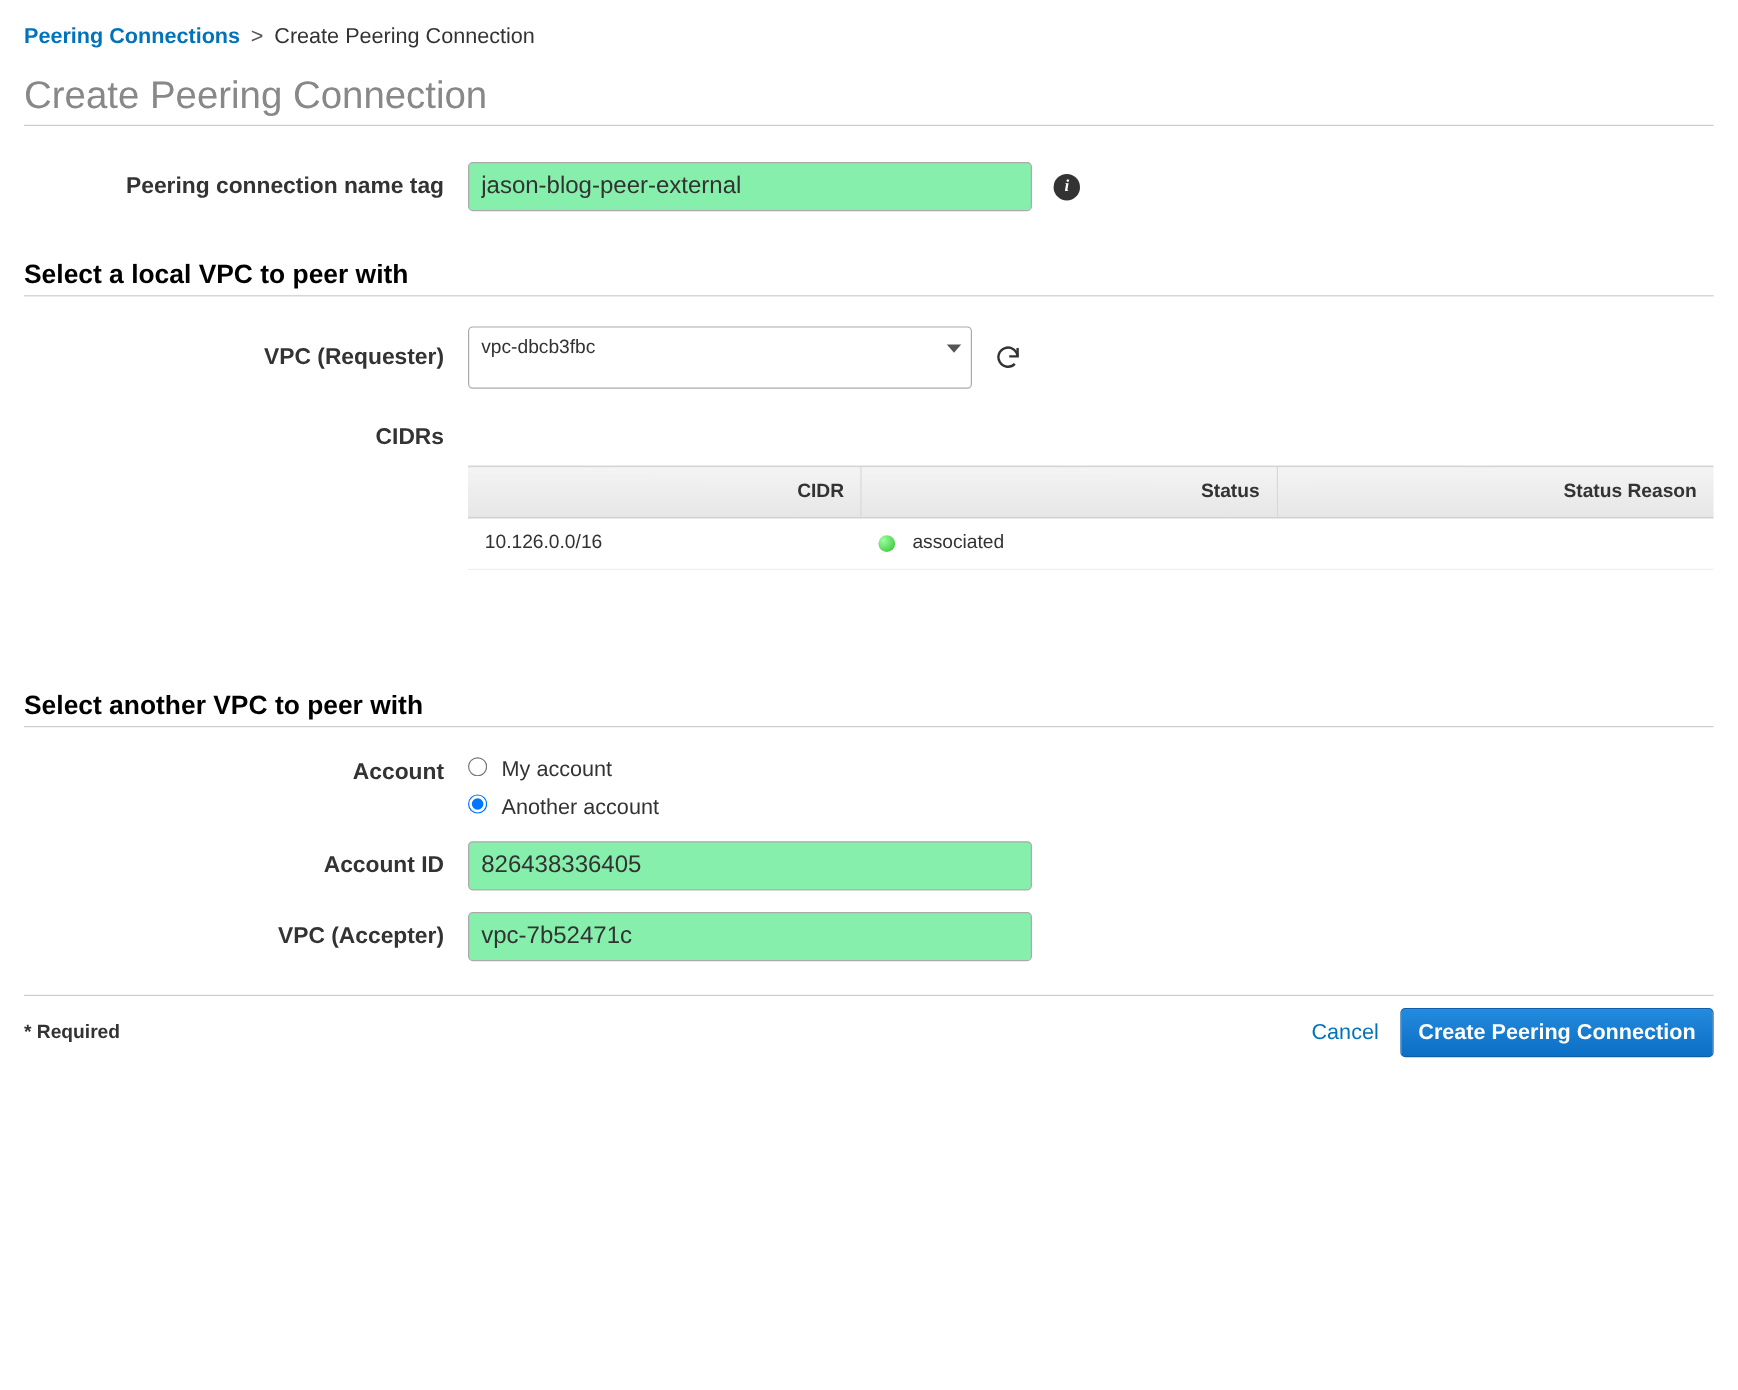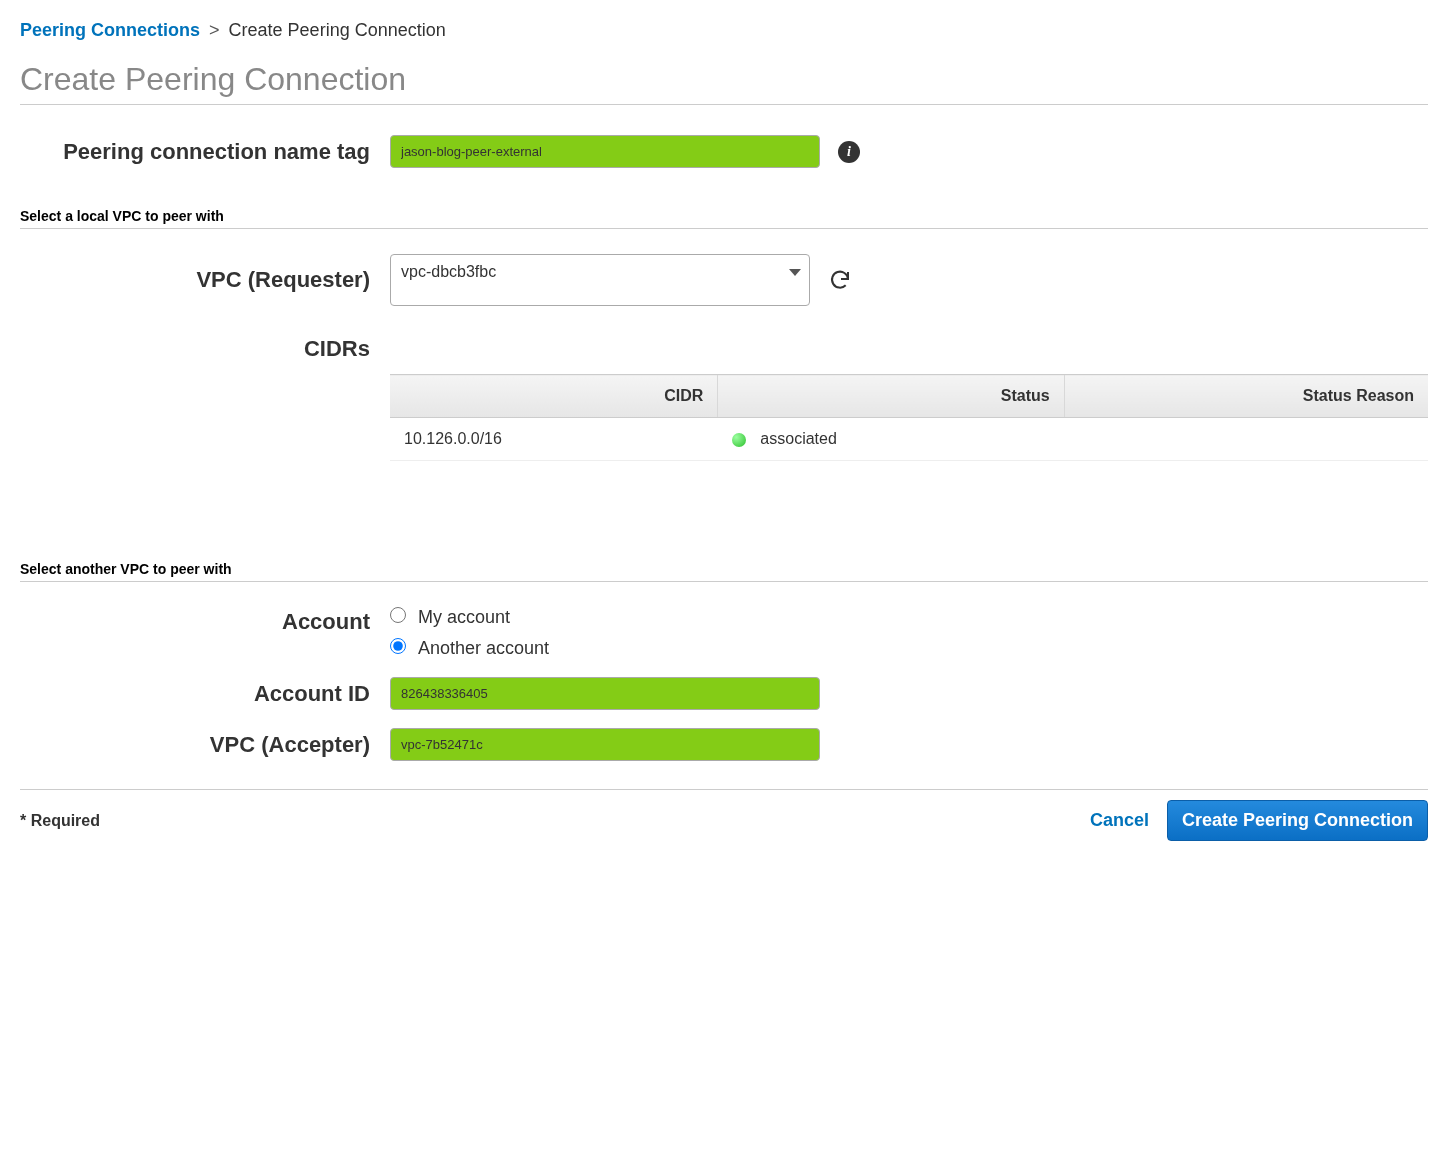--- a/index.html
+++ b/index.html
@@ -24,52 +24,52 @@
   .breadcrumb .current { color: #333; }
   h1.page-title {
     font-size: 32px;
     font-weight: 400;
     color: #888;
     border-bottom: 1px solid #ccc;
     padding-bottom: 6px;
     margin-bottom: 30px;
   }
   .section-title {
-    font-size: 14px;
+    font-size: 22px;
     font-weight: bold;
     color: #000;
     border-bottom: 1px solid #ccc;
     padding-bottom: 4px;
     margin: 40px 0 25px 0;
   }
   .form-row {
     display: flex;
     align-items: center;
     margin-bottom: 18px;
   }
   .form-row .label {
     width: 370px;
     text-align: right;
     font-weight: bold;
-    font-size: 22px;
+    font-size: 19px;
     padding-right: 20px;
     color: #333;
   }
   .form-row .controls {
     flex: 1;
     display: flex;
     align-items: center;
   }
   input[type="text"] {
-    width: 430px;
+    width: 470px;
     padding: 8px 10px;
-    font-size: 13px;
+    font-size: 20px;
     border: 1px solid #aaa;
     border-radius: 4px;
-    background: #84cc16;
+    background: #86efac;
     color: #333;
   }
   .info-icon {
     display: inline-flex;
     align-items: center;
     justify-content: center;
     width: 22px;
     height: 22px;
     border-radius: 50%;
     background: #333;
@@ -143,21 +143,21 @@
     margin-top: 28px;
     border-top: 1px solid #ccc;
     padding: 10px 0 18px 0;
     display: flex;
     align-items: center;
   }
   .required-note { font-weight: bold; font-size: 16px; }
   .footer-actions { margin-left: auto; display: flex; align-items: center; gap: 18px; }
   .cancel-link {
     color: #0073bb;
-    font-weight: bold;
+    font-weight: normal;
     font-size: 18px;
     text-decoration: none;
     cursor: pointer;
   }
   .primary-btn {
     background: linear-gradient(#248add, #0b6fc5);
     border: 1px solid #0b5ea8;
     color: #fff;
     font-weight: bold;
     font-size: 18px;

